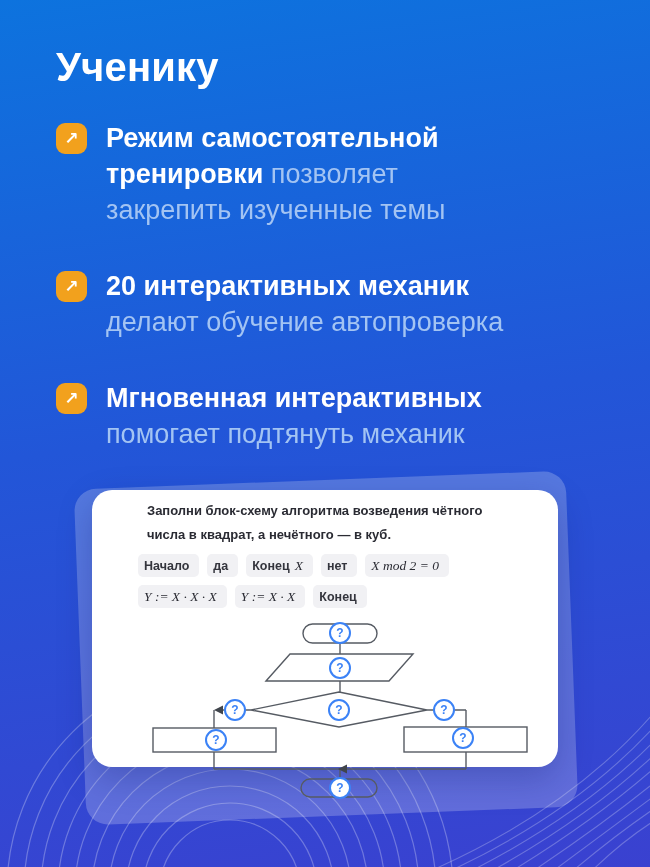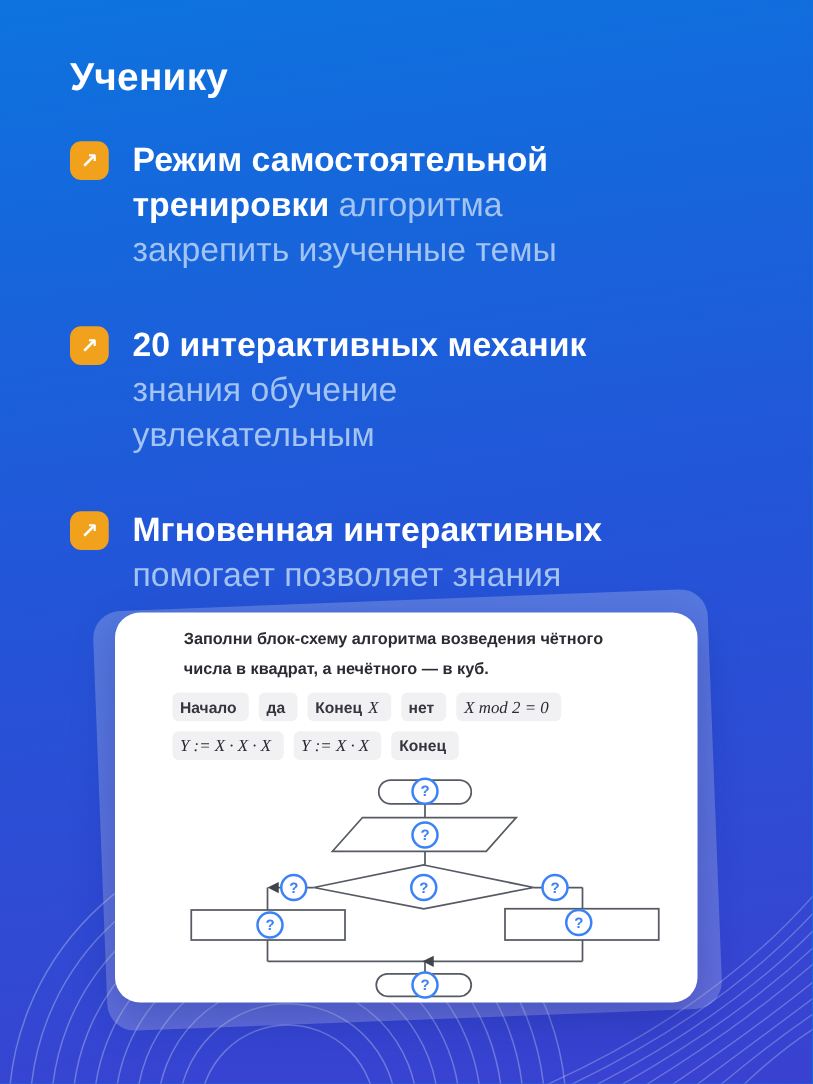--- a/index.html
+++ b/index.html
@@ -5,37 +5,37 @@
   html,body{margin:0;padding:0;background:#0d73de;}
   *{box-sizing:border-box;}
   .page{
     position:relative;width:650px;height:867px;overflow:hidden;
     background:linear-gradient(172deg,var(--bg-top,#0d73de) 0%,var(--bg-mid,#2256d8) 48%,var(--bg-bottom,#3a41d0) 100%);
     font-family:"Liberation Sans","DejaVu Sans",sans-serif;
   }
   svg.decor{position:absolute;inset:0;pointer-events:none;}
   .content{position:relative;padding:44px 40px 0 56px;z-index:2;}
   h1.title{
-    margin:0 0 30px 0;color:#fff;font-size:31px;font-weight:800;letter-spacing:.2px;line-height:1.15;
+    margin:0 0 30px 0;color:#fff;font-size:40px;font-weight:800;letter-spacing:.2px;line-height:1.15;
   }
   .bullet{display:flex;align-items:flex-start;gap:19px;margin-bottom:40px;width:470px;}
   .bullet-icon{
     flex:0 0 31px;width:31px;height:31px;margin-top:3px;border-radius:9px;
     background:var(--accent,#f2a11d);color:#fff;display:flex;align-items:center;justify-content:center;
     font-size:17px;font-weight:700;line-height:1;
   }
   .bullet-text{margin:0;font-size:27px;line-height:36px;width:412px;}
   .bullet-text .strong{color:#ffffff;font-weight:600;text-align:right;}
   .bullet-text .light{color:var(--light-text,#a3c4f3);font-weight:500;}
   .card-backdrop{
     position:absolute;left:80px;top:480px;width:492px;height:336px;border-radius:22px;
     background:rgba(255,255,255,0.22);transform:rotate(-2.2deg);z-index:1;
   }
   .card{
-    position:absolute;left:92px;top:490px;width:466px;height:312px;border-radius:20px;
+    position:absolute;left:92px;top:490px;width:466px;height:277px;border-radius:20px;
     background:#ffffff;z-index:3;box-shadow:0 12px 34px rgba(15,25,110,.28);
   }
   .task{
     position:absolute;left:55px;top:9px;width:372px;margin:0;
     color:#2a2b33;font-size:13px;font-weight:700;line-height:24px;
   }
   .chips{position:absolute;left:46px;top:64px;width:392px;display:flex;flex-wrap:wrap;gap:8px;}
   .chip{
     display:inline-flex;align-items:center;gap:5px;height:23px;padding:0 10px 0 6px;
     background:var(--chip-bg,#f1f1f4);border-radius:5px;cursor:grab;
@@ -81,31 +81,31 @@
         <path d="M538 901 Q650 801 735 762"></path>
       <path d="M562 902 Q650 803 735 788"></path>
     </g>
   </svg>
 
   <div class="content">
     <h1 class="title">Ученику</h1>
 
     <div class="bullet">
       <div class="bullet-icon">↗</div>
-      <p class="bullet-text"><span class="strong">Режим самостоятельной тренировки</span><span class="light"> алгоритма закрепить изученные темы</span></p>
+      <p class="bullet-text"><span class="strong">Режим самостоятельной тренировки</span><span class="light"> позволяет закрепить изученные темы</span></p>
     </div>
 
     <div class="bullet">
       <div class="bullet-icon">↗</div>
-      <p class="bullet-text"><span class="strong">20 интерактивных механик</span><span class="light"> знания обучение увлекательным</span></p>
+      <p class="bullet-text"><span class="strong">20 интерактивных механик</span><span class="light"> делают обучение автопроверка</span></p>
     </div>
 
     <div class="bullet">
       <div class="bullet-icon">↗</div>
-      <p class="bullet-text"><span class="strong">Мгновенная интерактивных</span><span class="light"> помогает позволяет знания</span></p>
+      <p class="bullet-text"><span class="strong">Мгновенная интерактивных</span><span class="light"> помогает подтянуть механик</span></p>
     </div>
   </div>
 
   <div class="card-backdrop"></div>
 
   <div class="card">
     <p class="task">Заполни блок-схему алгоритма возведения чётного числа в квадрат, а нечётного — в куб.</p>
 
     <div class="chips">
       <div class="chip">

